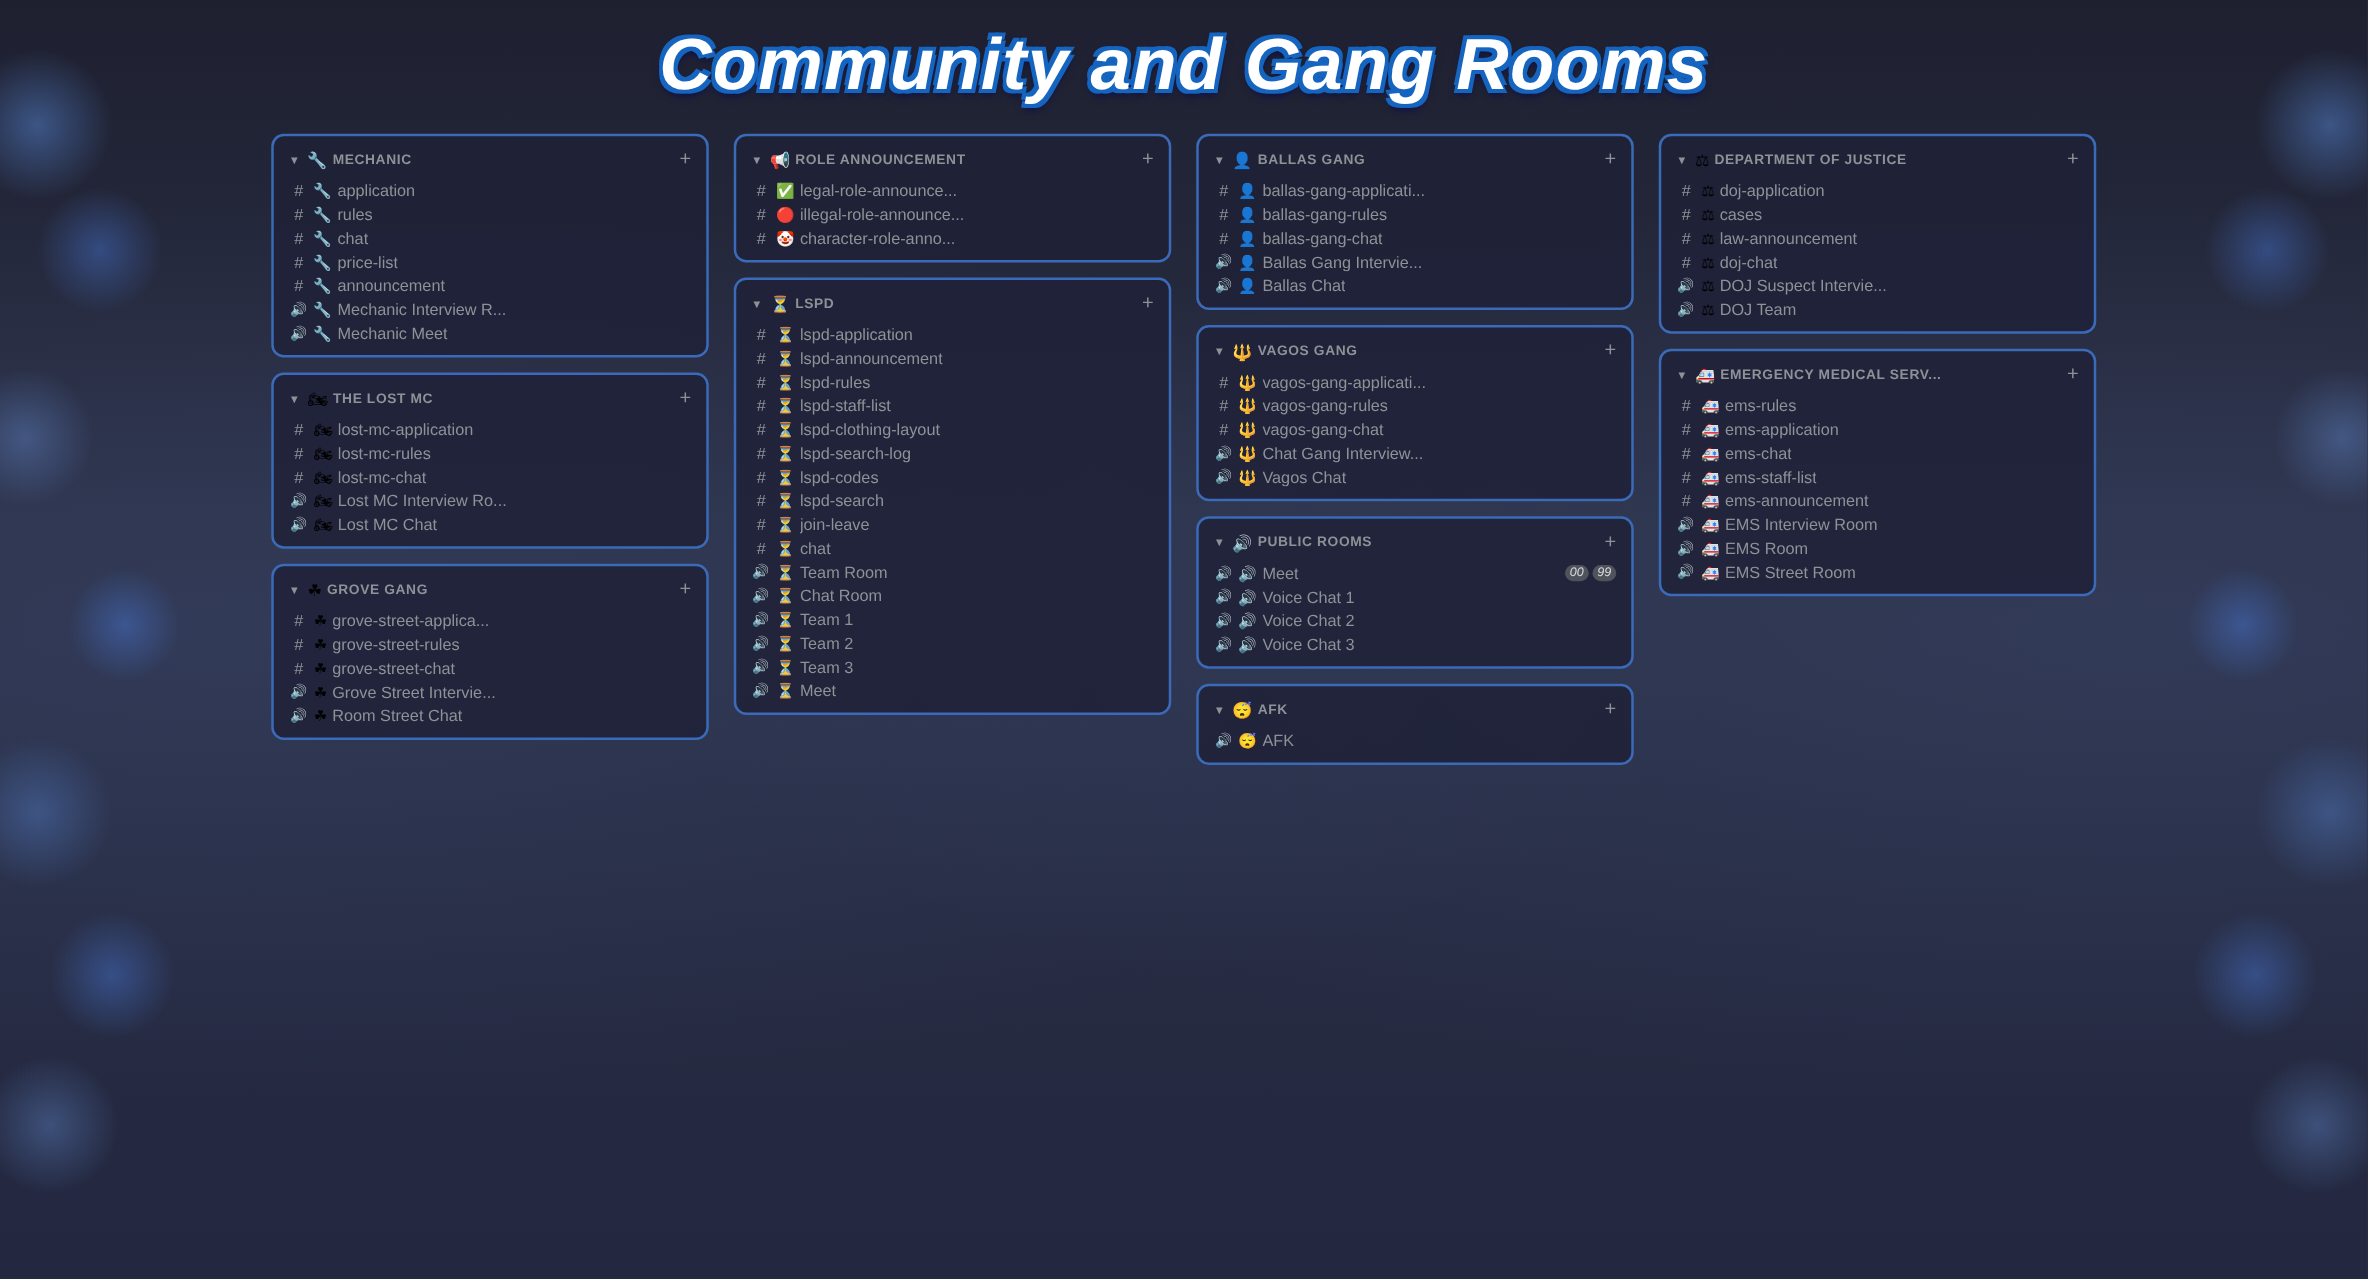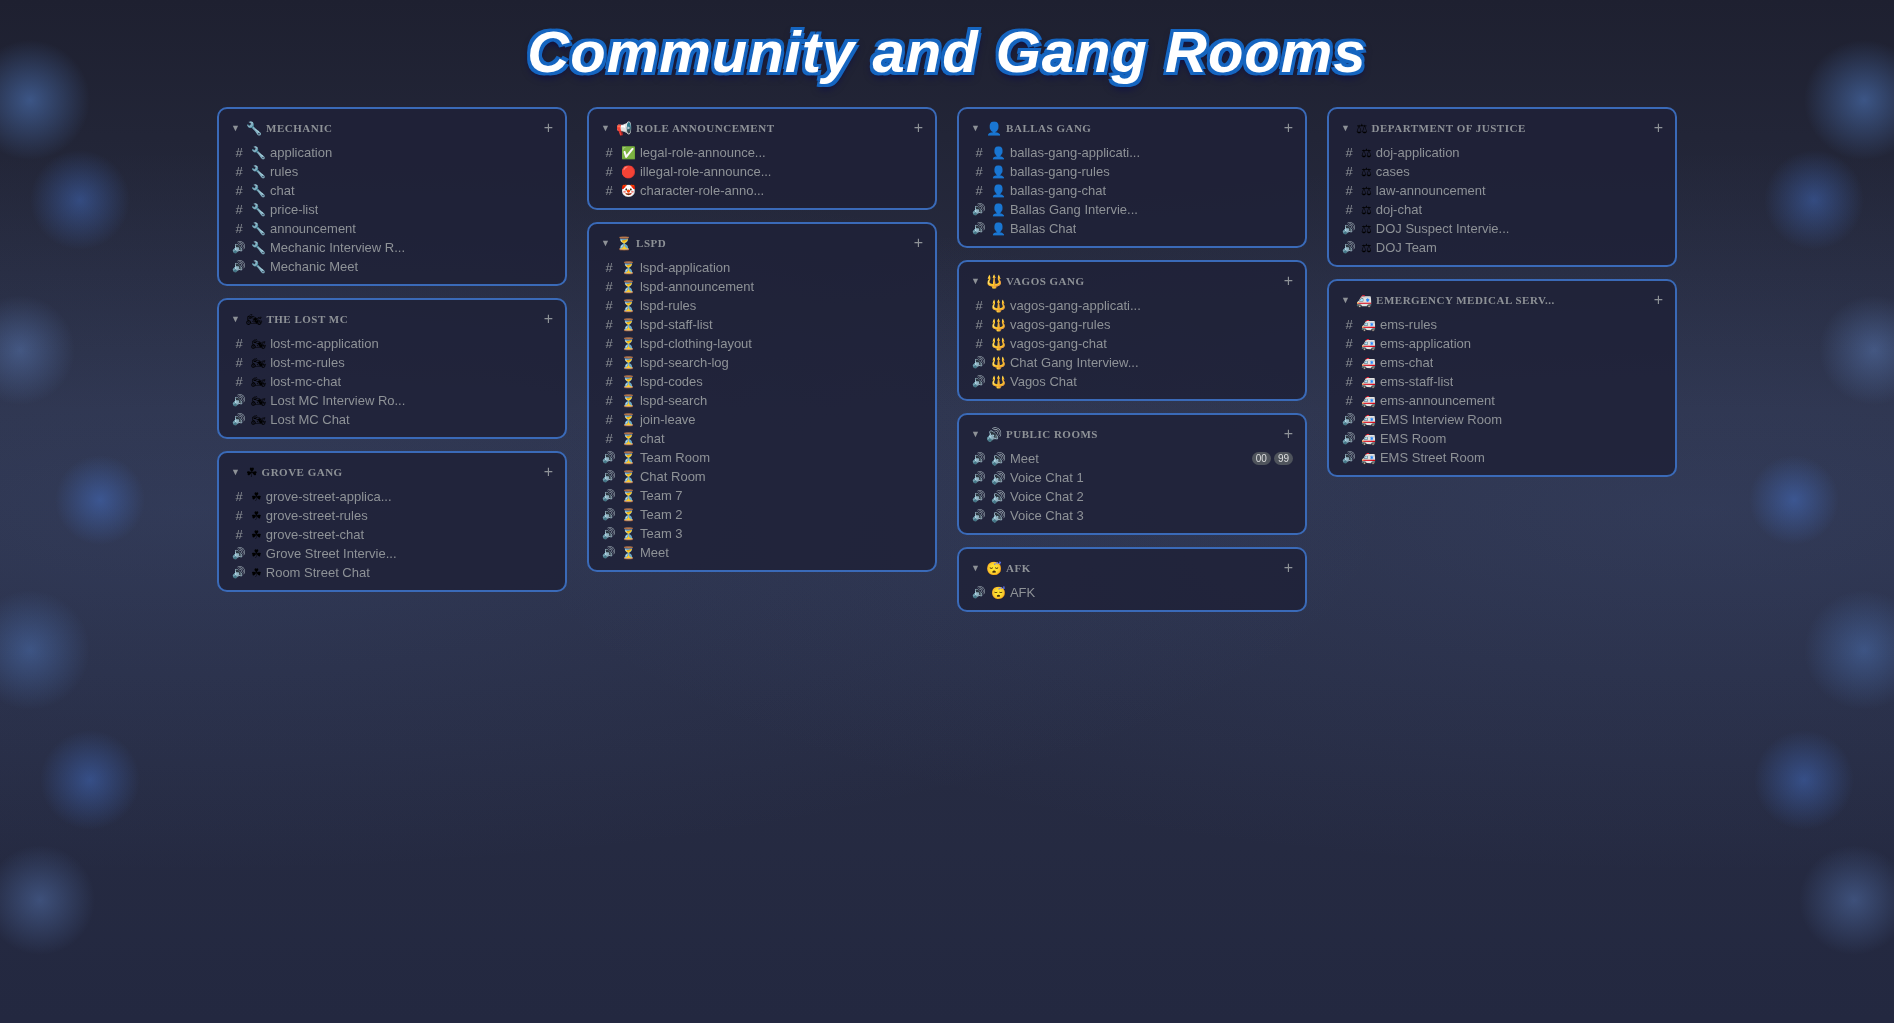--- a/index.html
+++ b/index.html
@@ -120,21 +120,20 @@
       font-size: 9px;
       margin-right: 2px;
     }
 
     .category-name {
       font-size: 11px;
       font-weight: 700;
       color: #8e9297;
       text-transform: uppercase;
       letter-spacing: 0.5px;
-      font-family: Liberation Serif, serif;
     }
 
     .category-emoji {
       font-size: 13px;
     }
 
     .add-icon {
       color: #8e9297;
       font-size: 16px;
       cursor: pointer;
@@ -178,20 +177,21 @@
     }
 
     .badge {
       background: #4f545c;
       color: #dcddde;
       font-size: 10px;
       padding: 1px 4px;
       border-radius: 8px;
       min-width: 16px;
       text-align: right;
+      font-style: italic;
     }
   </style>
 </head>
 <body>
 
 <div class="bg-overlay"></div>
 <div class="flower-left"></div>
 <div class="flower-right"></div>
 
 <h1 class="page-title">Community and Gang Rooms</h1>
@@ -405,21 +405,21 @@
           <span class="channel-name">Team Room</span>
         </div>
         <div class="channel-item">
           <span class="channel-icon" style="font-size: 11px;">🔊</span>
           <span class="channel-emoji" style="font-size: 12px;">⏳</span>
           <span class="channel-name">Chat Room</span>
         </div>
         <div class="channel-item">
           <span class="channel-icon" style="font-size: 11px;">🔊</span>
           <span class="channel-emoji" style="font-size: 12px;">⏳</span>
-          <span class="channel-name">Team 7</span>
+          <span class="channel-name">Team 1</span>
         </div>
         <div class="channel-item">
           <span class="channel-icon" style="font-size: 11px;">🔊</span>
           <span class="channel-emoji" style="font-size: 12px;">⏳</span>
           <span class="channel-name">Team 2</span>
         </div>
         <div class="channel-item">
           <span class="channel-icon" style="font-size: 11px;">🔊</span>
           <span class="channel-emoji" style="font-size: 12px;">⏳</span>
           <span class="channel-name">Team 3</span>

